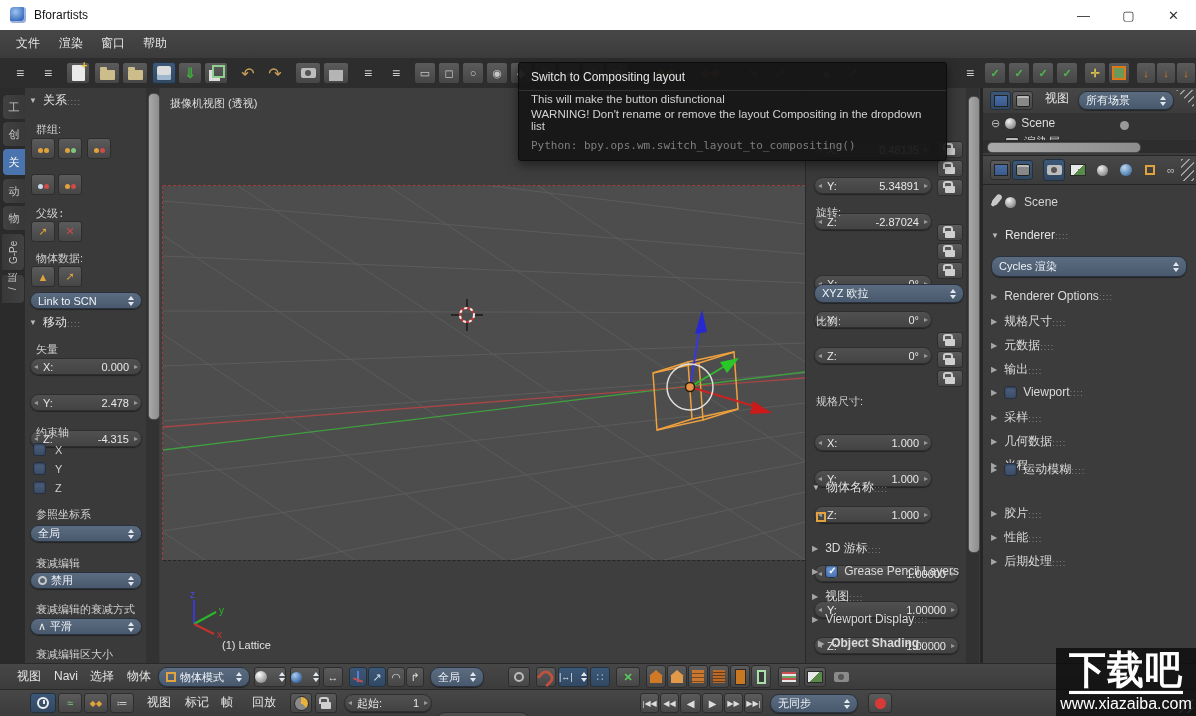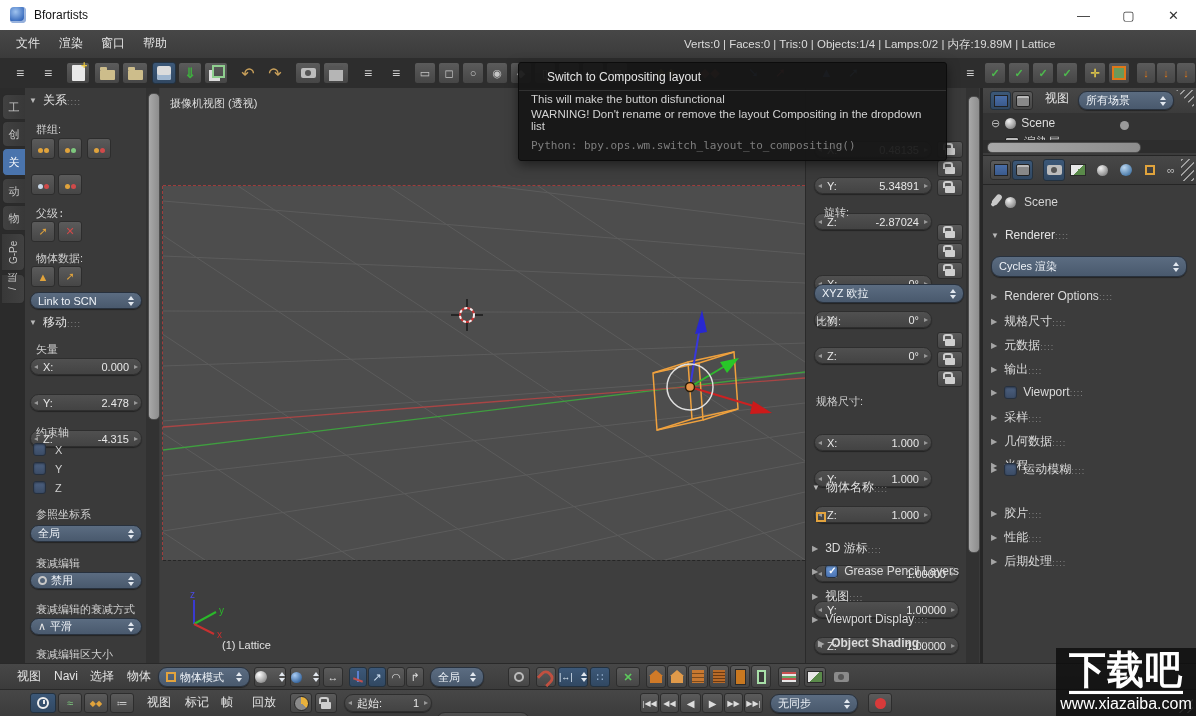--- a/index.html
+++ b/index.html
@@ -93,21 +93,21 @@
   .axisg{position:relative;width:12px;height:12px;}
   .axisg::before{content:"";position:absolute;left:5px;top:0;width:2px;height:11px;background:#5b7fd0;}
   .axisg::after{content:"";position:absolute;left:1px;top:8px;width:10px;height:2px;background:#c05050;transform:rotate(20deg);}
   
   .vtab{width:23px;background:linear-gradient(90deg,#414141,#383838);border:1px solid #2a2a2a;border-right:none;
         border-radius:5px 0 0 5px;color:#c5c5c5;display:flex;align-items:center;justify-content:center;font-size:11px;box-sizing:border-box;}
   .vtab.active{background:#4a74ad;color:#fff;}
   .vtab.rot{writing-mode:vertical-rl;transform:rotate(180deg);font-size:10px;}
   
   .tooltip{background:rgba(22,22,22,0.93);border:1px solid #0c0c0c;border-radius:3px;box-shadow:0 4px 12px rgba(0,0,0,.5);z-index:40;}
-  .tt-title{color:#e6e6e6;font-size:12px;padding:7px 28px 6px;border-bottom:1px solid #323232;}
+  .tt-title{color:#e6e6e6;font-size:12px;padding:7px 12px 6px;border-bottom:1px solid #323232;}
   .tt-line{color:#d2d2d2;font-size:11.5px;padding:1.5px 12px;}
   .tt-py{color:#7e7e7e;font-size:11px;padding:6px 12px 0;font-family:"DejaVu Sans Mono",monospace;}
   
   .wm{z-index:60;background:rgba(12,12,12,0.82);display:flex;flex-direction:column;align-items:center;justify-content:center;}
   .wm-title{color:#fff;font-size:37px;font-weight:bold;letter-spacing:1px;line-height:1;transform:scaleY(1.05);
             border-bottom:3px solid #fff;padding-bottom:2px;}
   .wm-url{color:#fff;font-size:16px;margin-top:2px;}
 </style>
 </head>
 <body>
@@ -143,21 +143,20 @@
         <span>✕</span>
       </span>
     <div class="abs ltabs" style="left:338px;top:34px;left:384px;">
       <span class="ltab">Def</span>
       <span class="ltab">Ani</span>
       <span class="ltab">UV</span>
       <span class="ltab active">Com</span>
       <span class="ltab">Scr</span>
       <span class="ltab">MoT</span>
     </div>
-    <span class="abs stats" style="left:684px;top:7px;">Verts:0 | Faces:0 | Tris:0 | Objects:1/4 | Lamps:0/2 | 内存:19.89M | Lattice</span>
   </div>
 
   <div class="abs" style="left:0;top:58px;width:1196px;height:30px;background:#2d2d2d;border-bottom:1px solid #232323;">
     <span class="abs ibtn flat" style="left:8px;top:4px;width:24px;height:22px;color:#ccc;font-size:14px;">≡</span>
     <span class="abs ibtn flat" style="left:36px;top:4px;width:24px;height:22px;color:#ccc;font-size:14px;">≡</span>
     <span class="abs ibtn" style="left:66px;top:4px;width:24px;height:22px;">
         <span class="paper"></span>
       </span>
     <span class="abs ibtn" style="left:94px;top:4px;width:26px;height:22px;">
         <span class="folder"></span>
@@ -394,21 +393,21 @@
     <span class="abs ibtn lockbtn" style="left:131px;top:72px;">
         <span class="lockshape"></span>
       </span>
     <div class="abs fld" style="left:8px;top:91px;width:118px;height:17px;">
       <span class="lbl">Z:</span>
         <span class="val">-2.87024</span>
     </div>
     <span class="abs ibtn lockbtn" style="left:131px;top:91px;">
         <span class="lockshape"></span>
       </span>
-    <span class="abs label" style="left:18px;top:117px;">旋转:</span>
+    <span class="abs label" style="left:10px;top:117px;">旋转:</span>
     <div class="abs fld" style="left:8px;top:136px;width:118px;height:17px;">
       <span class="lbl">X:</span>
         <span class="val">0°</span>
     </div>
     <span class="abs ibtn lockbtn" style="left:131px;top:136px;">
         <span class="lockshape"></span>
       </span>
     <div class="abs fld" style="left:8px;top:155px;width:118px;height:17px;">
       <span class="lbl">Y:</span>
         <span class="val">0°</span>

